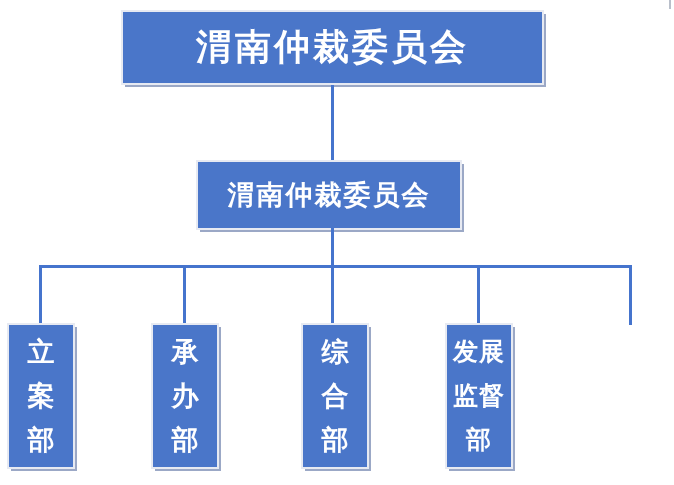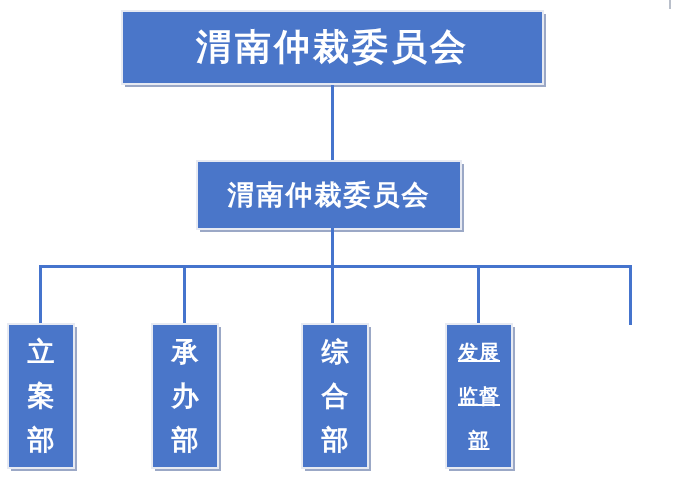--- a/index.html
+++ b/index.html
@@ -50,21 +50,21 @@
   .drop-5 { left: 629px; }
   
   .dept { top: 323px; width: 68px; height: 146px; }
   .dept .lbl { white-space: pre-line; }
   .dept-1 { left: 7px;   }
   .dept-2 { left: 151px; }
   .dept-3 { left: 301px; }
   .dept-4 { left: 445px; }
   .dept-5 { left: 597px; }
   .dept-1 .lbl, .dept-2 .lbl, .dept-3 .lbl { font-size: 27px; line-height: 44px; }
-  .dept-4 .lbl { font-size: 20px; line-height: 44px; letter-spacing: 1px; text-decoration: underline; }
+  .dept-4 .lbl { font-size: 25px; line-height: 44px; letter-spacing: 1px; }
   .dept-5 .lbl { font-size: 23px; line-height: 33px; }
   
   .corner-artifact {
     position: absolute;
     left: 669px; top: 0; width: 2px; height: 9px;
     background: #b9bfca;
   }
 </style>
 </head>
 <body>

